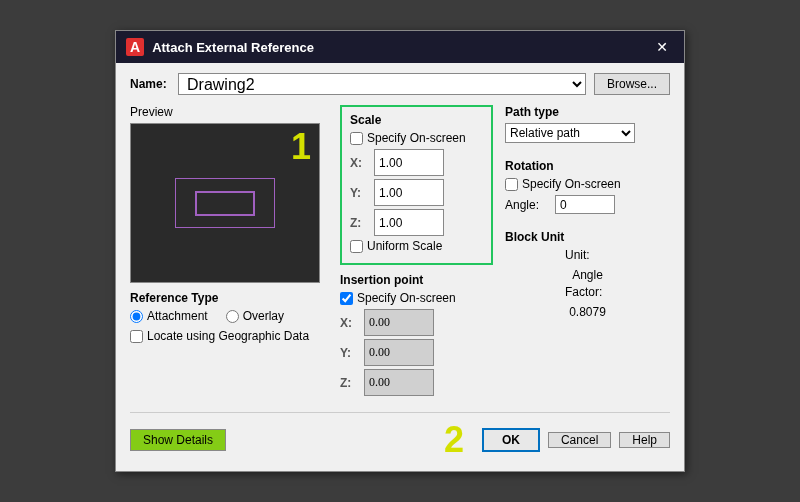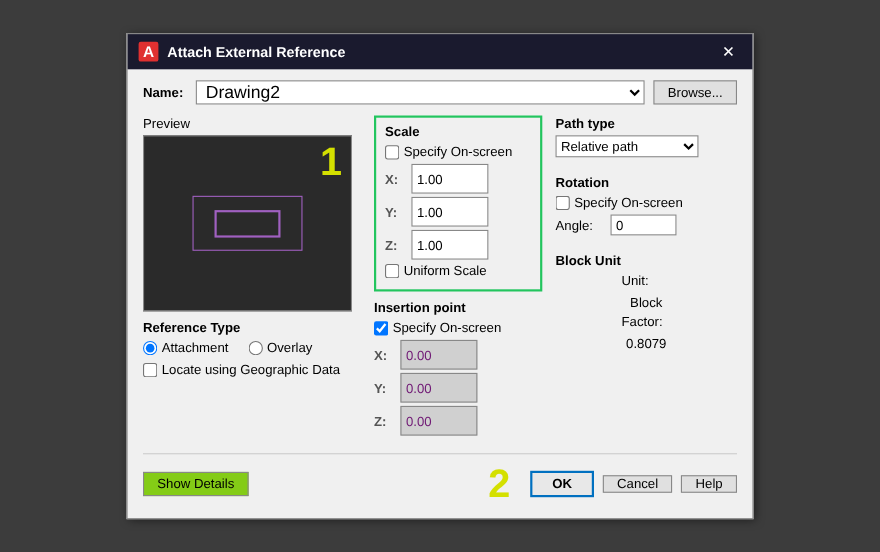--- a/index.html
+++ b/index.html
@@ -182,21 +182,22 @@
     .field-row input[type=text] {
       width: 70px;
       height: 27px;
       border: 1px solid #888;
       background: #fff;
       padding: 0 4px;
       font-size: 12px;
     }
     .field-row input[type=text].disabled {
       background: #d0d0d0;
-      color: #701a75;
+      color: #000000;
+      font-family: Liberation Serif, serif;
     }
     .check-label {
       display: flex;
       align-items: center;
       gap: 4px;
       margin-bottom: 4px;
       font-size: 12px;
     }
     
     .path-type-section {
@@ -436,21 +437,21 @@
               <div class="angle-row">
                 <label>Angle:</label>
                 <input type="text" value="0" style="">
               </div>
             </div>
 
             <div class="block-unit-section" style="margin-top:16px;">
               <div class="scale-title">Block Unit</div>
               <div class="bu-row">
                 <label>Unit:</label>
-                <span>Block</span>
+                <span>Angle</span>
               </div>
               <div class="bu-row">
                 <label>Factor:</label>
                 <span>0.8079</span>
               </div>
             </div>
           </div>
         </div>
       </div>
     </div>

